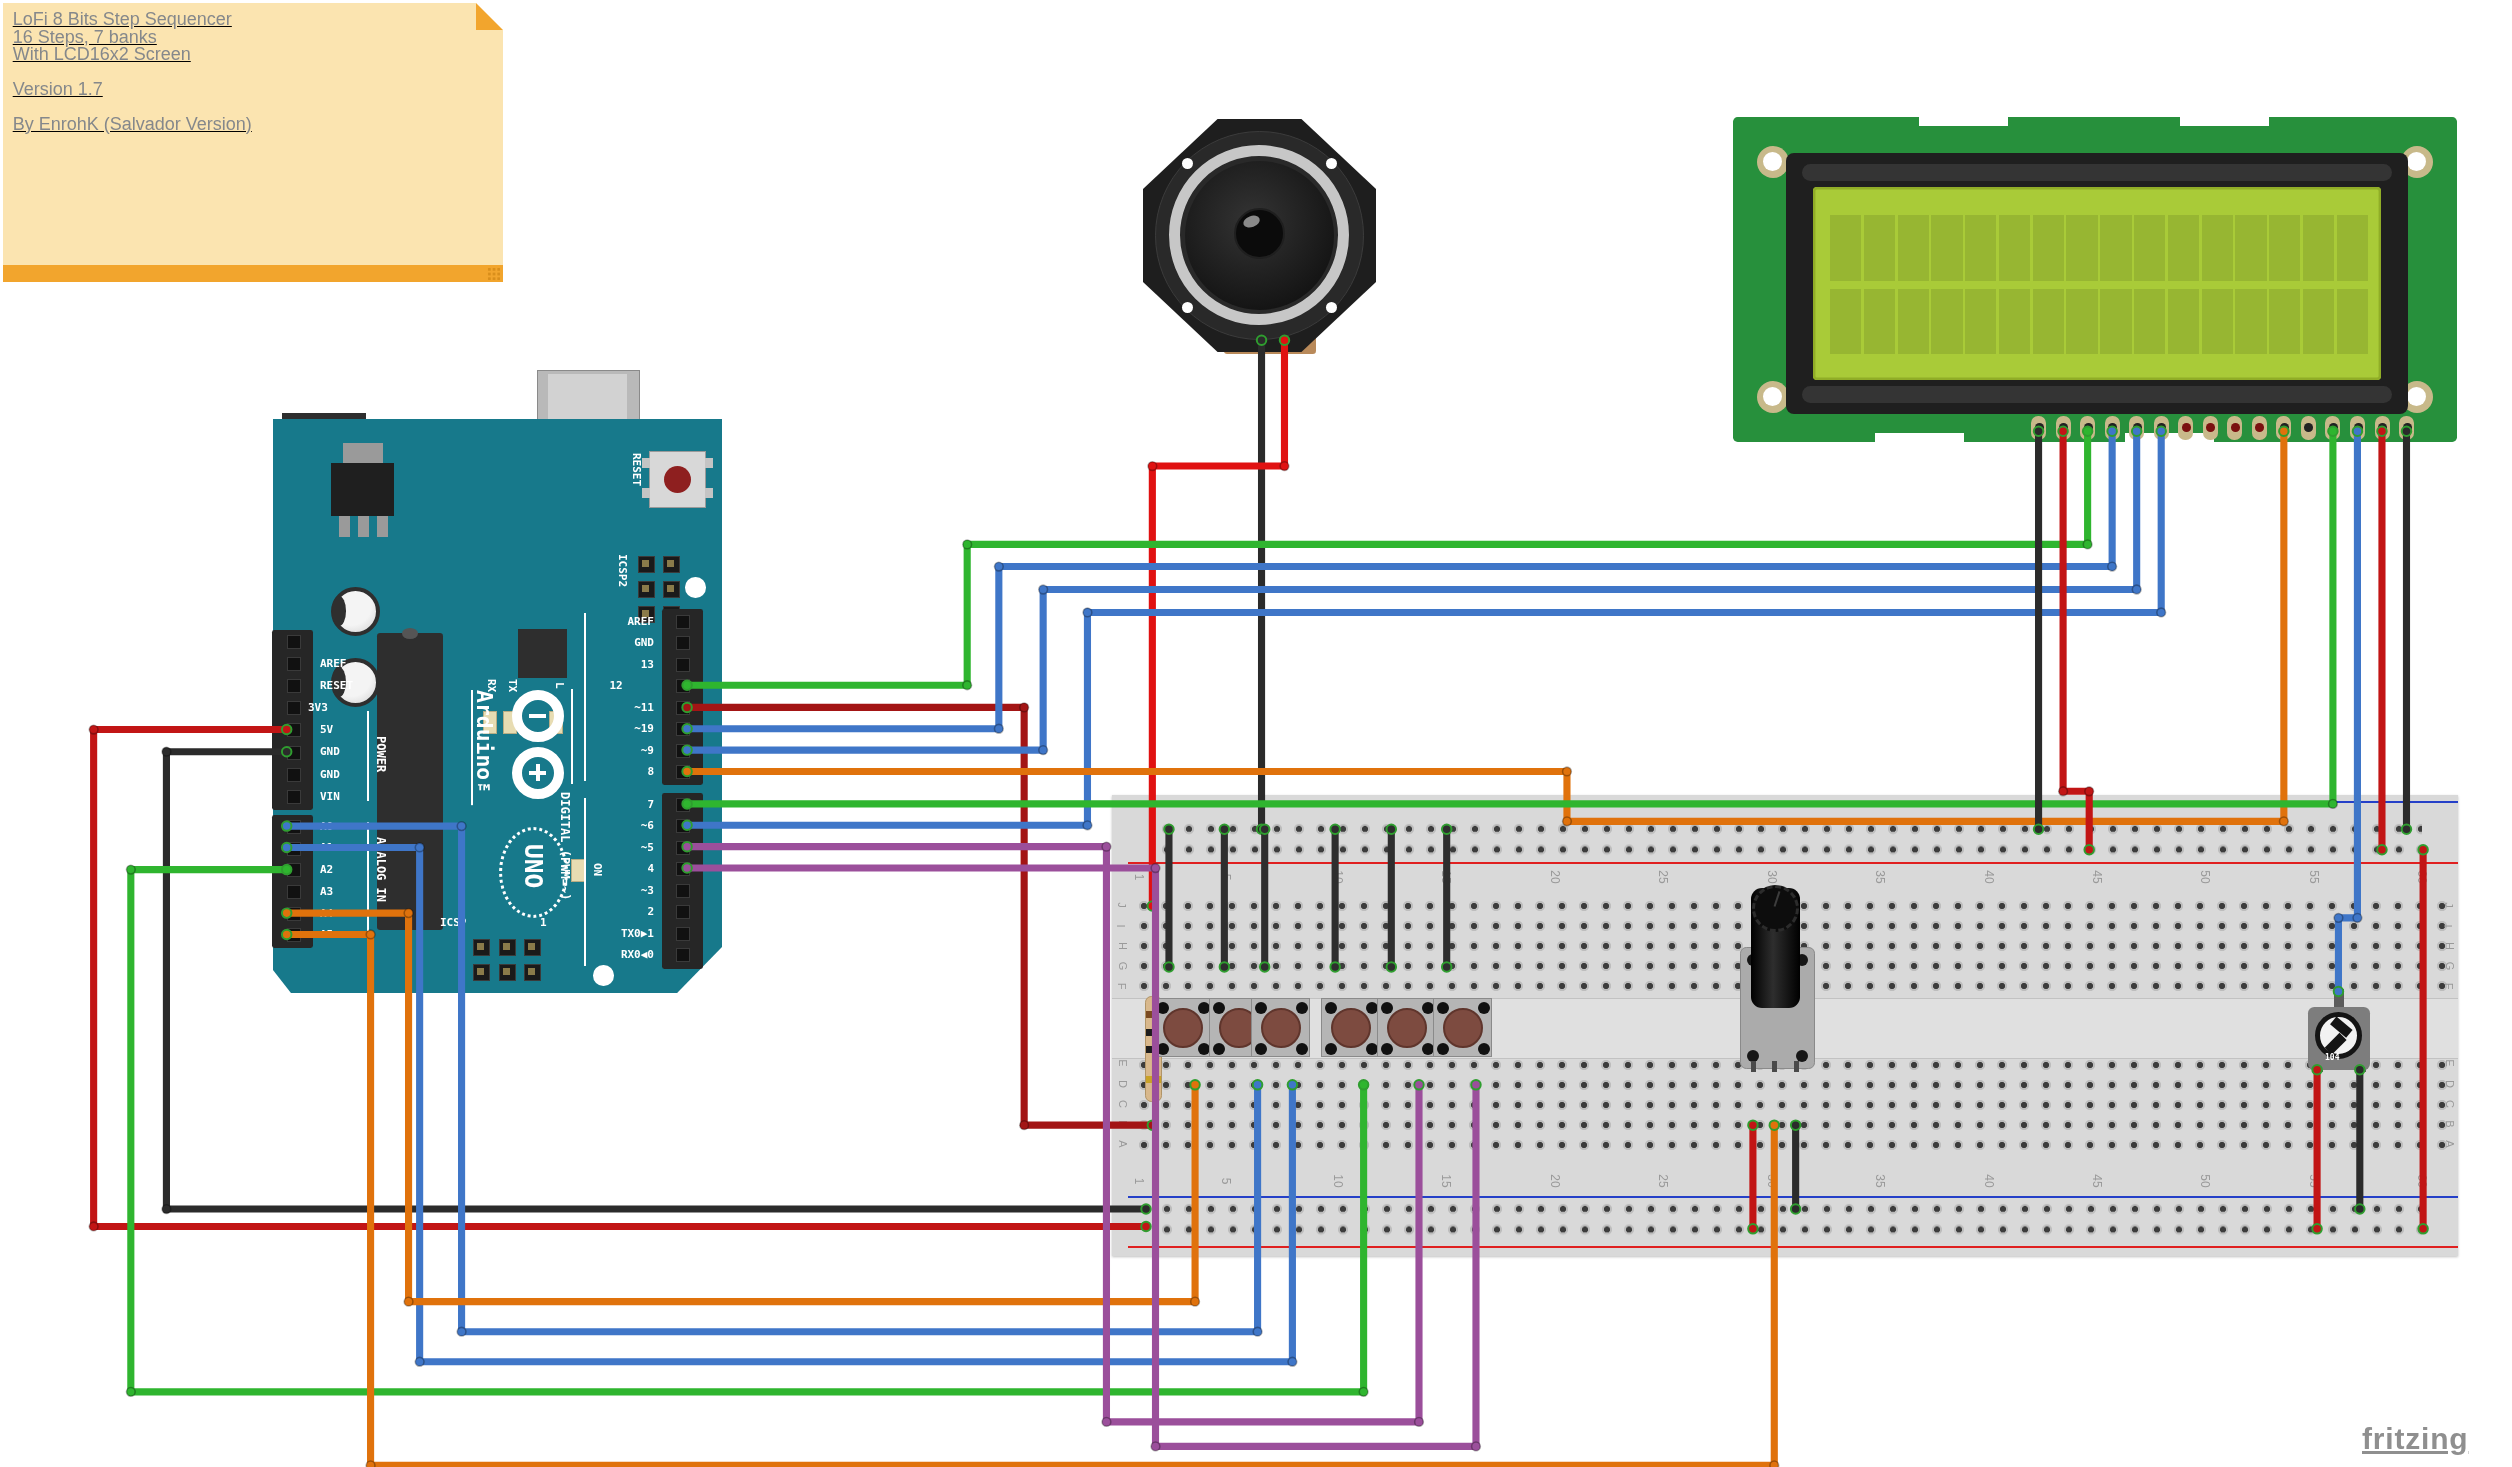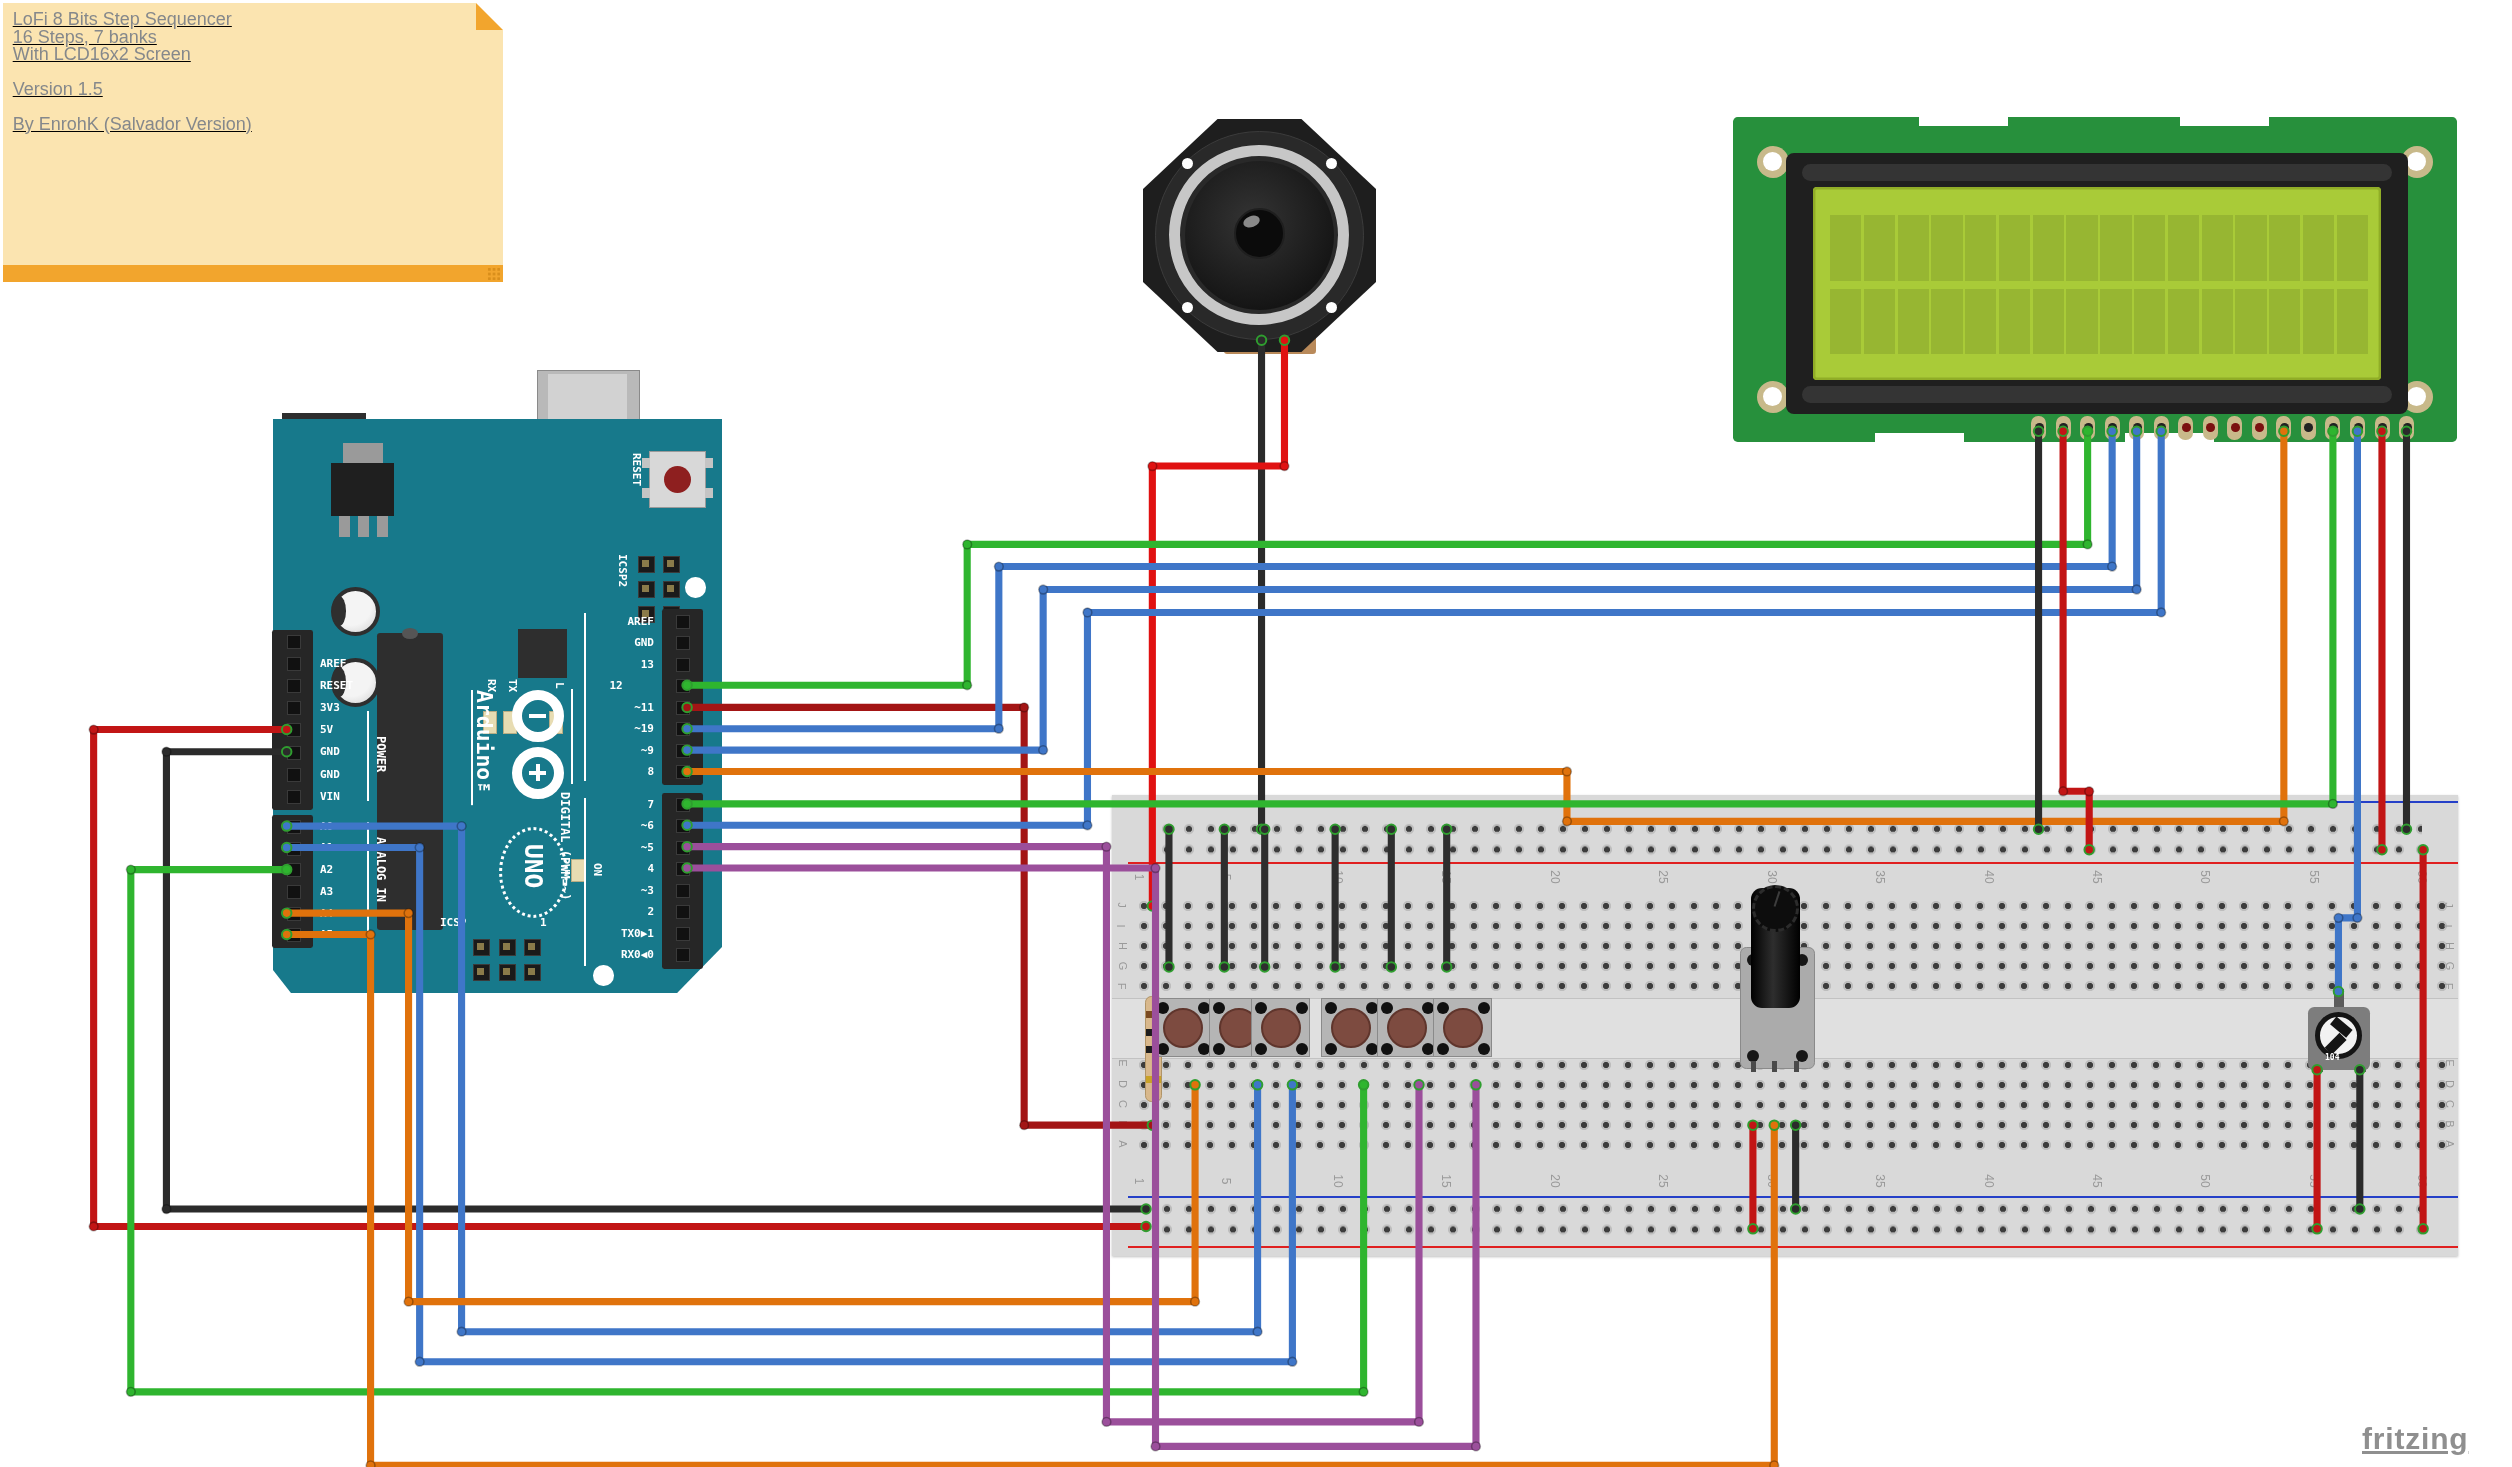--- a/index.html
+++ b/index.html
@@ -352,21 +352,21 @@
       <div class="pinsq" style="left: 676px; top: 927px;"></div>
       <div class="pinlab" style="left: 578px; top: 928px; width: 76px; text-align: right;">TX0▶1</div>
       <div class="pinsq" style="left: 676px; top: 948px;"></div>
       <div class="pinlab" style="left: 578px; top: 949px; width: 76px; text-align: right;">RX0◀0</div>
       <div class="pinsq" style="left: 287px; top: 635px;"></div>
       <div class="pinsq" style="left: 287px; top: 657px;"></div>
       <div class="pinlab" style="left: 320px; top: 658px;">AREF</div>
       <div class="pinsq" style="left: 287px; top: 679px;"></div>
       <div class="pinlab" style="left: 320px; top: 680px;">RESET</div>
       <div class="pinsq" style="left: 287px; top: 701px;"></div>
-      <div class="pinlab" style="left: 320px; top: 702px;">3V3</div>
+      <div class="pinlab" style="left: 308px; top: 702px;">3V3</div>
       <div class="pinsq" style="left: 287px; top: 723px;"></div>
       <div class="pinlab" style="left: 320px; top: 724px;">5V</div>
       <div class="pinsq" style="left: 287px; top: 746px;"></div>
       <div class="pinlab" style="left: 320px; top: 746px;">GND</div>
       <div class="pinsq" style="left: 287px; top: 768px;"></div>
       <div class="pinlab" style="left: 320px; top: 769px;">GND</div>
       <div class="pinsq" style="left: 287px; top: 790px;"></div>
       <div class="pinlab" style="left: 320px; top: 791px;">VIN</div>
       <div class="pinsq" style="left: 287px; top: 820px;"></div>
       <div class="pinlab" style="left: 320px; top: 821px;">A0</div>
@@ -632,21 +632,21 @@
       <circle cx="1828" cy="1048" r="6" fill="#2e2e2e" stroke="#2f9e2f" stroke-width="2.5"></circle>
       <circle cx="1828" cy="1222" r="6" fill="#2e2e2e" stroke="#2f9e2f" stroke-width="2.5"></circle>
     </svg>
 
   <div id="note" class="abs">
     <div style="padding-top:8px;" id="note-lines">
         <div class="note-line">LoFi 8 Bits Step Sequencer</div>
         <div class="note-line">16 Steps, 7 banks</div>
         <div class="note-line">With LCD16x2 Screen</div>
         <div class="note-gap"></div>
-        <div class="note-line">Version 1.5</div>
+        <div class="note-line">Version 1.7</div>
         <div class="note-gap"></div>
         <div class="note-line">By EnrohK (Salvador Version)</div>
       </div>
     <div class="fold"></div>
     <div class="bar"></div>
     <div class="grip"></div>
   </div>
 
   <div id="watermark" class="abs">fritzing</div>
 </div>

